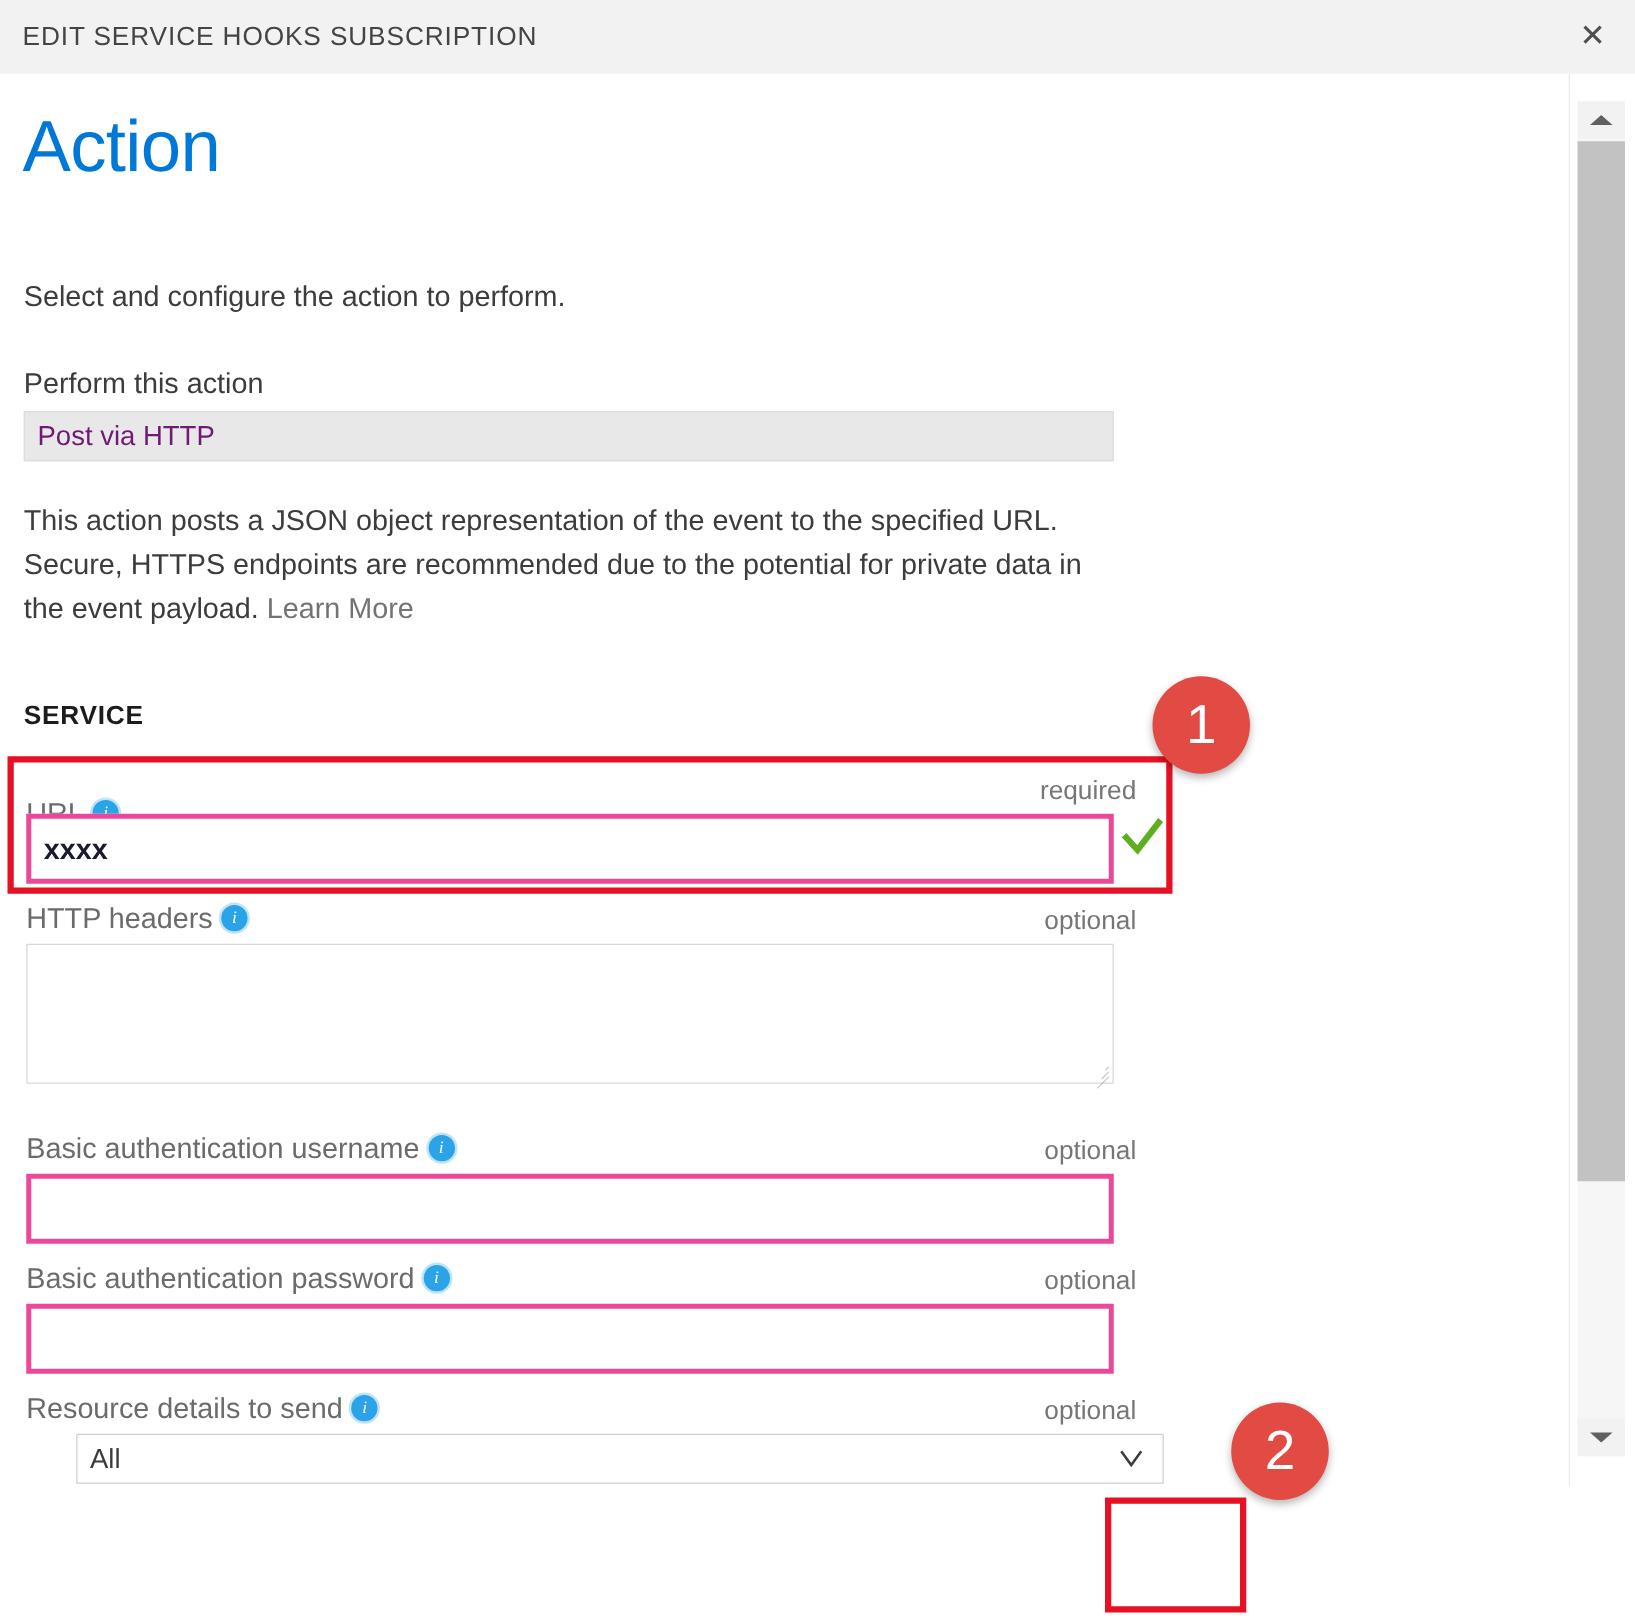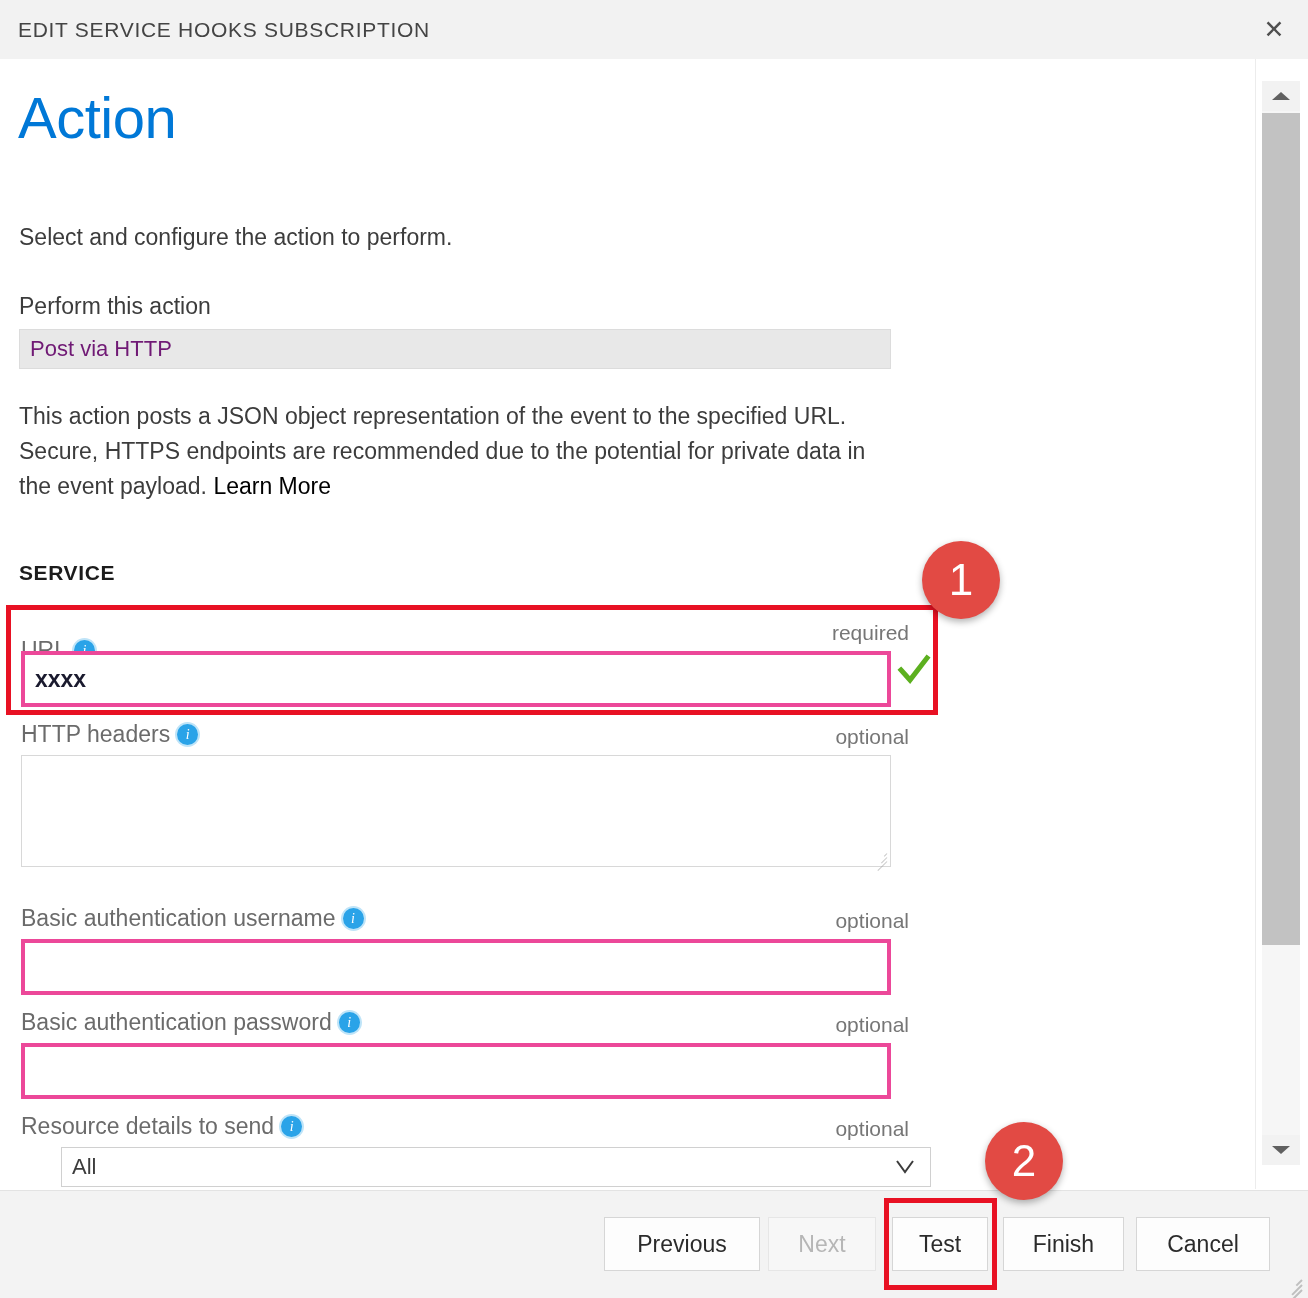--- a/index.html
+++ b/index.html
@@ -127,21 +127,21 @@
   .desc {
     position: absolute;
     left: 19px;
     top: 340px;
     width: 880px;
     font-size: 23px;
     color: #3c3c3c;
     line-height: 35px;
   }
   .link {
-    color: #000000;
+    color: #737373;
     cursor: pointer;
   }
 
   .section-title {
     position: absolute;
     left: 19px;
     top: 502px;
     font-size: 21px;
     font-weight: bold;
     letter-spacing: 0.6px;
@@ -446,33 +446,20 @@
     <div class="sb-track"></div>
     <div class="sb-arrow up">
         <div class="tri up"></div>
       </div>
     <div class="sb-thumb"></div>
     <div class="sb-arrow down">
         <div class="tri down"></div>
       </div>
   </div>
 
-  <div class="footer">
-    <div class="btn" style="left:604px;width:156px;">Previous</div>
-    <div class="btn disabled" style="left:768px;width:108px;">Next</div>
-    <div class="btn" style="left:892px;width:96px;">Test</div>
-    <div class="btn" style="left:1003px;width:121px;">Finish</div>
-    <div class="btn" style="left:1136px;width:134px;">Cancel</div>
-
-    <div class="resize-grip">
-      <i style="width:20px; bottom:2px;"></i>
-      <i style="width:14px; bottom:7px;"></i>
-      <i style="width:8px; bottom:12px;"></i>
-    </div>
-  </div>
 
   <div class="hl" style="left:6px; top:605px; width:932px; height:110px;"></div>
   <div class="hl" style="left:884px; top:1198px; width:113px; height:92px;"></div>
 
   <div class="badge" style="left:922px; top:541px;">1</div>
   <div class="badge" style="left:985px; top:1122px;">2</div>
 
 </div>
 
 </body></html>

